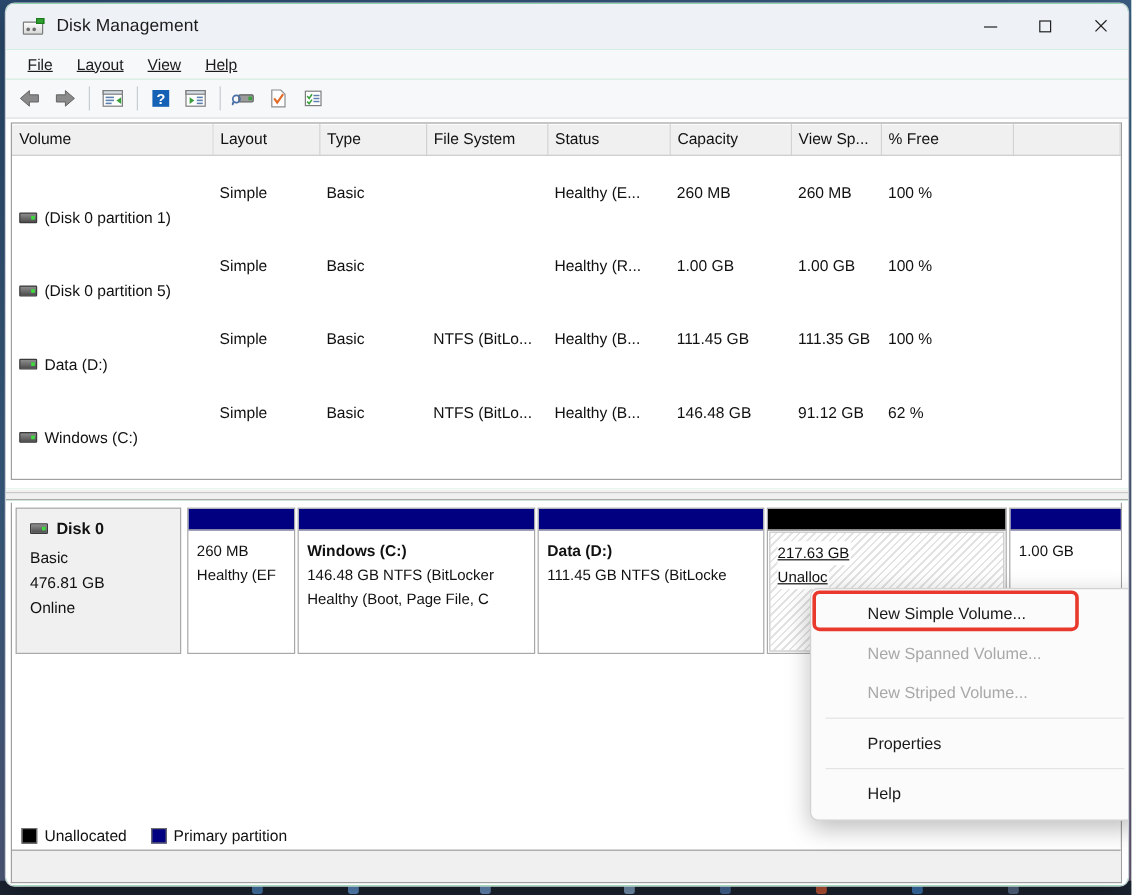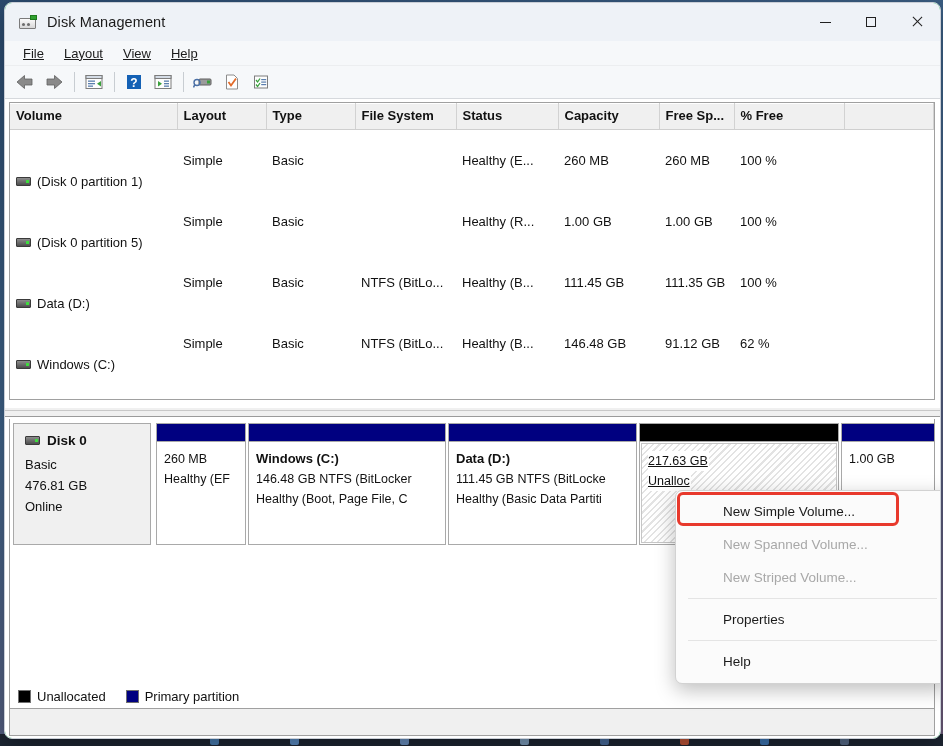--- a/index.html
+++ b/index.html
@@ -178,21 +178,21 @@
     width: 100%;
     table-layout: fixed;
     font-size: 13px;
     color: #111;
   }
   table.vol thead th {
     background: #f0f0f0;
     border-right: 1px solid #d2d2d2;
     border-bottom: 1px solid #cfcfcf;
     text-align: left;
-    font-weight: bold;
+    font-weight: normal;
     font-size: 13px;
     padding: 3px 0 4px 6px;
     height: 19px;
     color: #111;
     box-shadow: inset 0 1px 0 #ffffff;
     white-space: nowrap;
     overflow: hidden;
     margin-top: 20px;
   }
   table.vol tbody td {
@@ -531,21 +531,21 @@
               <col>
           </colgroup>
           <thead>
             <tr>
               <th>Volume</th>
               <th>Layout</th>
               <th>Type</th>
               <th>File System</th>
               <th>Status</th>
               <th>Capacity</th>
-              <th>Free Sp...</th>
+              <th>View Sp...</th>
               <th>% Free</th>
               <th></th>
             </tr>
           </thead>
           <tbody>
             <tr>
               <td>
                 <span class="vol-cell">
                   <span class="drive-ico">
                       <span class="bd"></span>
@@ -660,21 +660,20 @@
                 <div>146.48 GB NTFS (BitLocker</div>
                 <div>Healthy (Boot, Page File, C</div>
               </div>
             </div>
 
             <div class="part primary" style="width:189px">
               <div class="capbar"></div>
               <div class="pbody">
                 <div class="pname">Data  (D:)</div>
                 <div>111.45 GB NTFS (BitLocke</div>
-                <div>Healthy (Basic Data Partiti</div>
               </div>
             </div>
 
             <div class="part unalloc" style="width:200px">
               <div class="capbar"></div>
               <div class="pbody">
                 <div><span class="line">217.63 GB</span></div>
                 <div><span class="line">Unalloc</span></div>
               </div>
             </div>

